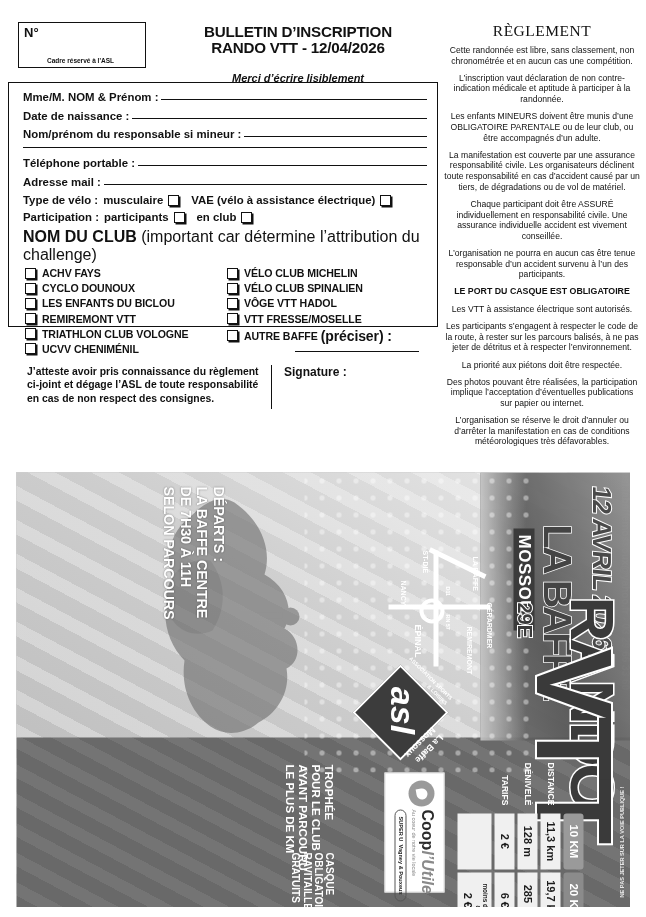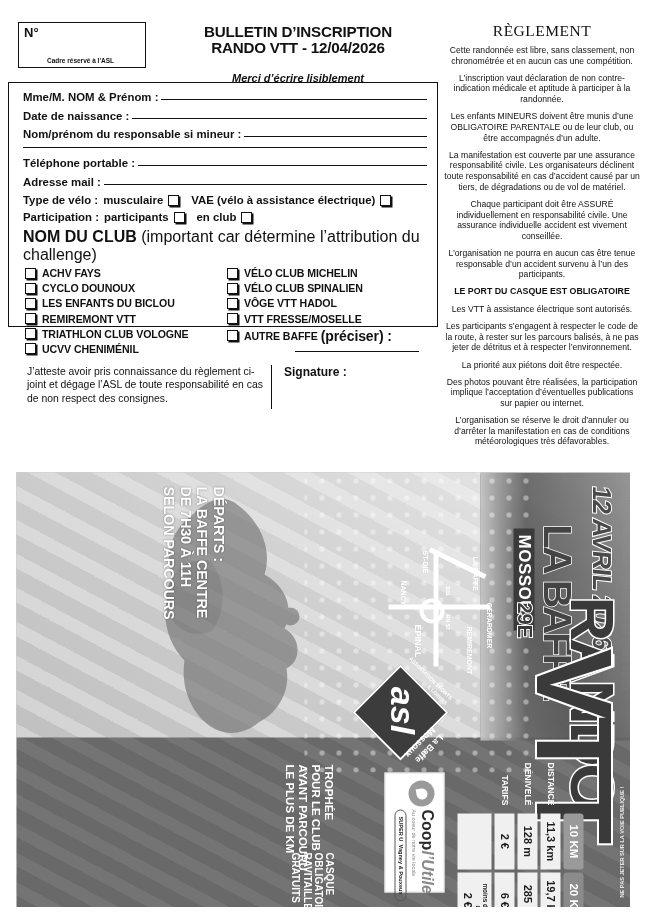--- a/index.html
+++ b/index.html
@@ -35,21 +35,21 @@
   .clubhead .np{font-weight:normal;}
   #clubs{display:flex;}
   .ccol{width:50%;}
   .citem{display:flex;align-items:center;font-size:10.6px;font-weight:bold;
          margin-bottom:3.2px;letter-spacing:-.1px;}
   .citem .cb{margin-left:2px;margin-right:6px;}
   .citem .small{font-size:14px;}
   #autre-line{height:1.3px;background:#111;margin:7px 8px 0 70px;}
 
   #attest{display:flex;margin-top:7px;padding-left:4px;}
-  #att-txt{width:236px;font-size:10.4px;font-weight:normal;line-height:1.28;}
+  #att-txt{width:236px;font-size:10.4px;font-weight:bold;line-height:1.28;}
   #sig{border-left:1.4px solid #111;padding-left:12px;margin-left:8px;
        font-size:12px;font-weight:bold;height:44px;}
 
   
   #rules{position:absolute;left:444px;top:22px;width:196px;text-align:center;}
   #rules h2{margin:0 0 5px 0;font-size:15.5px;font-weight:normal;letter-spacing:.5px;font-family:Liberation Serif, serif;}
   #rules p{margin:0 0 6.5px 0;font-size:8.6px;line-height:1.24;}
   #rules p.bold{font-weight:bold;font-size:8.8px;}
 
   

